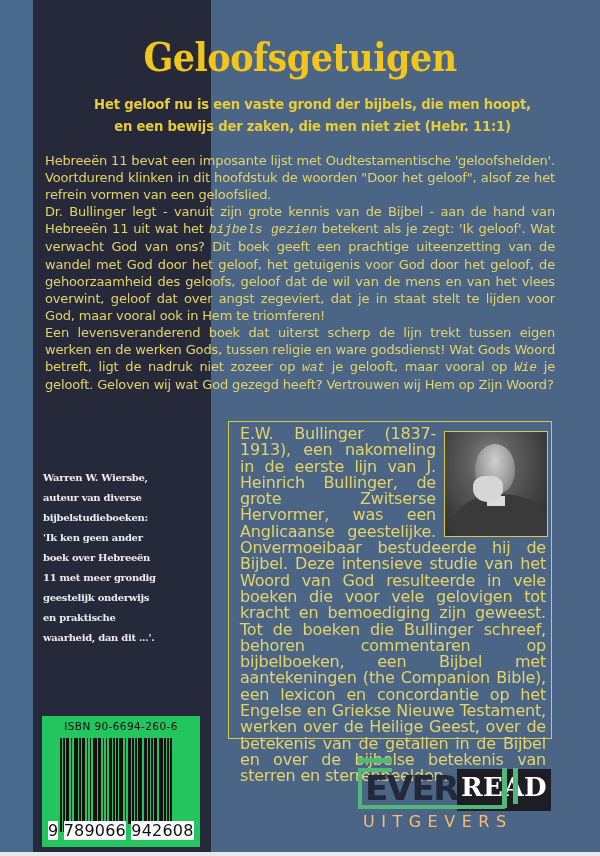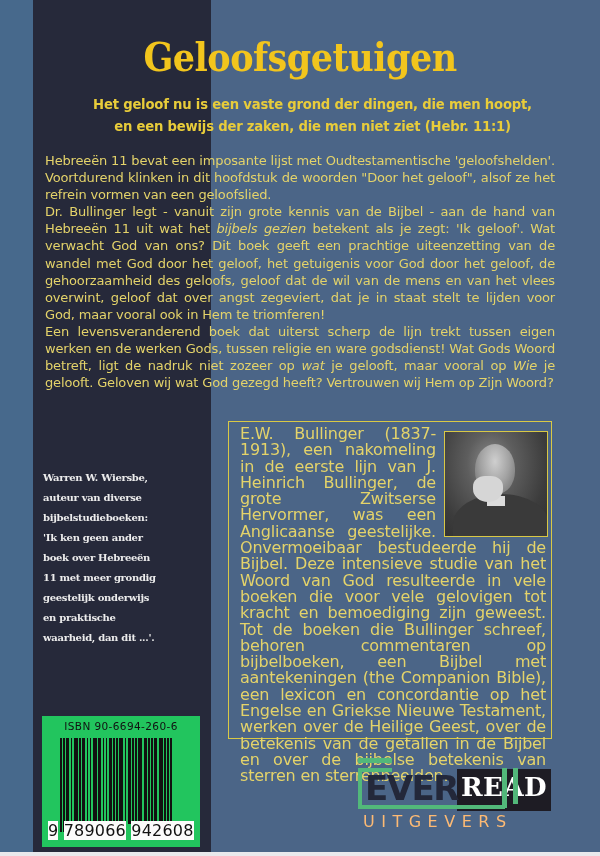--- a/index.html
+++ b/index.html
@@ -22,21 +22,21 @@
     position: absolute; left: 40px; width: 545px; top: 94px; text-align: center;
     font-family: "DejaVu Sans", sans-serif; font-weight: bold; font-size: 13.2px;
     line-height: 22px; color: #e8cc3a; letter-spacing: -0.2px;
   }
   .body-text {
     position: absolute; left: 45px; width: 510px; top: 152px;
     font-family: "DejaVu Sans", sans-serif; font-size: 13px; line-height: 17.1px;
     color: #e4d36a; text-align: justify; letter-spacing: -0.15px;
   }
   .body-text p { margin: 0; }
-  .body-text i { font-style: italic; }
+  .body-text i { font-style: italic; font-family: Liberation Mono, monospace; }
 
   .bio-box {
     position: absolute; left: 228px; top: 421px; width: 324px; height: 318px;
     border: 1.5px solid #d9c845; box-sizing: border-box;
   }
   .bio-text {
     position: absolute; left: 11px; top: 4px; width: 306px;
     font-family: "DejaVu Sans", sans-serif; font-size: 16px; line-height: 16.3px;
     color: #e4d36a; text-align: justify; letter-spacing: -0.2px;
   }
@@ -108,21 +108,21 @@
 </head>
 <body>
 
 <div class="cover">
   <div class="left-strip"></div>
   <div class="dark-panel"></div>
 
   <div class="title">Geloofsgetuigen</div>
 
   <div class="subtitle">
-    <div>Het geloof nu is een vaste grond der dingen, die men hoopt,</div>
+    <div>Het geloof nu is een vaste grond der bijbels, die men hoopt,</div>
     <div>en een bewijs der zaken, die men niet ziet (Hebr. 11:1)</div>
   </div>
 
   <div class="body-text">
     <p>Hebreeën 11 bevat een imposante lijst met Oudtestamentische 'geloofshelden'. Voortdurend klinken in dit hoofdstuk de woorden "Door het geloof", alsof ze het refrein vormen van een geloofslied.</p>
     <p><span>Dr. Bullinger legt - vanuit zijn grote kennis van de Bijbel - aan de hand van Hebreeën 11 uit wat het </span><i>bijbels gezien</i><span> betekent als je zegt: 'Ik geloof'. Wat verwacht God van ons? Dit boek geeft een prachtige uiteenzetting van de wandel met God door het geloof, het getuigenis voor God door het geloof, de gehoorzaamheid des geloofs, geloof dat de wil van de mens en van het vlees overwint, geloof dat over angst zegeviert, dat je in staat stelt te lijden voor God, maar vooral ook in Hem te triomferen!</span></p>
     <p><span>Een levensveranderend boek dat uiterst scherp de lijn trekt tussen eigen werken en de werken Gods, tussen religie en ware godsdienst! Wat Gods Woord betreft, ligt de nadruk niet zozeer op </span><i>wat</i><span> je gelooft, maar vooral op </span><i>Wie</i><span> je gelooft. Geloven wij wat God gezegd heeft? Vertrouwen wij Hem op Zijn Woord?</span></p>
   </div>
 
   <div class="bio-box">

